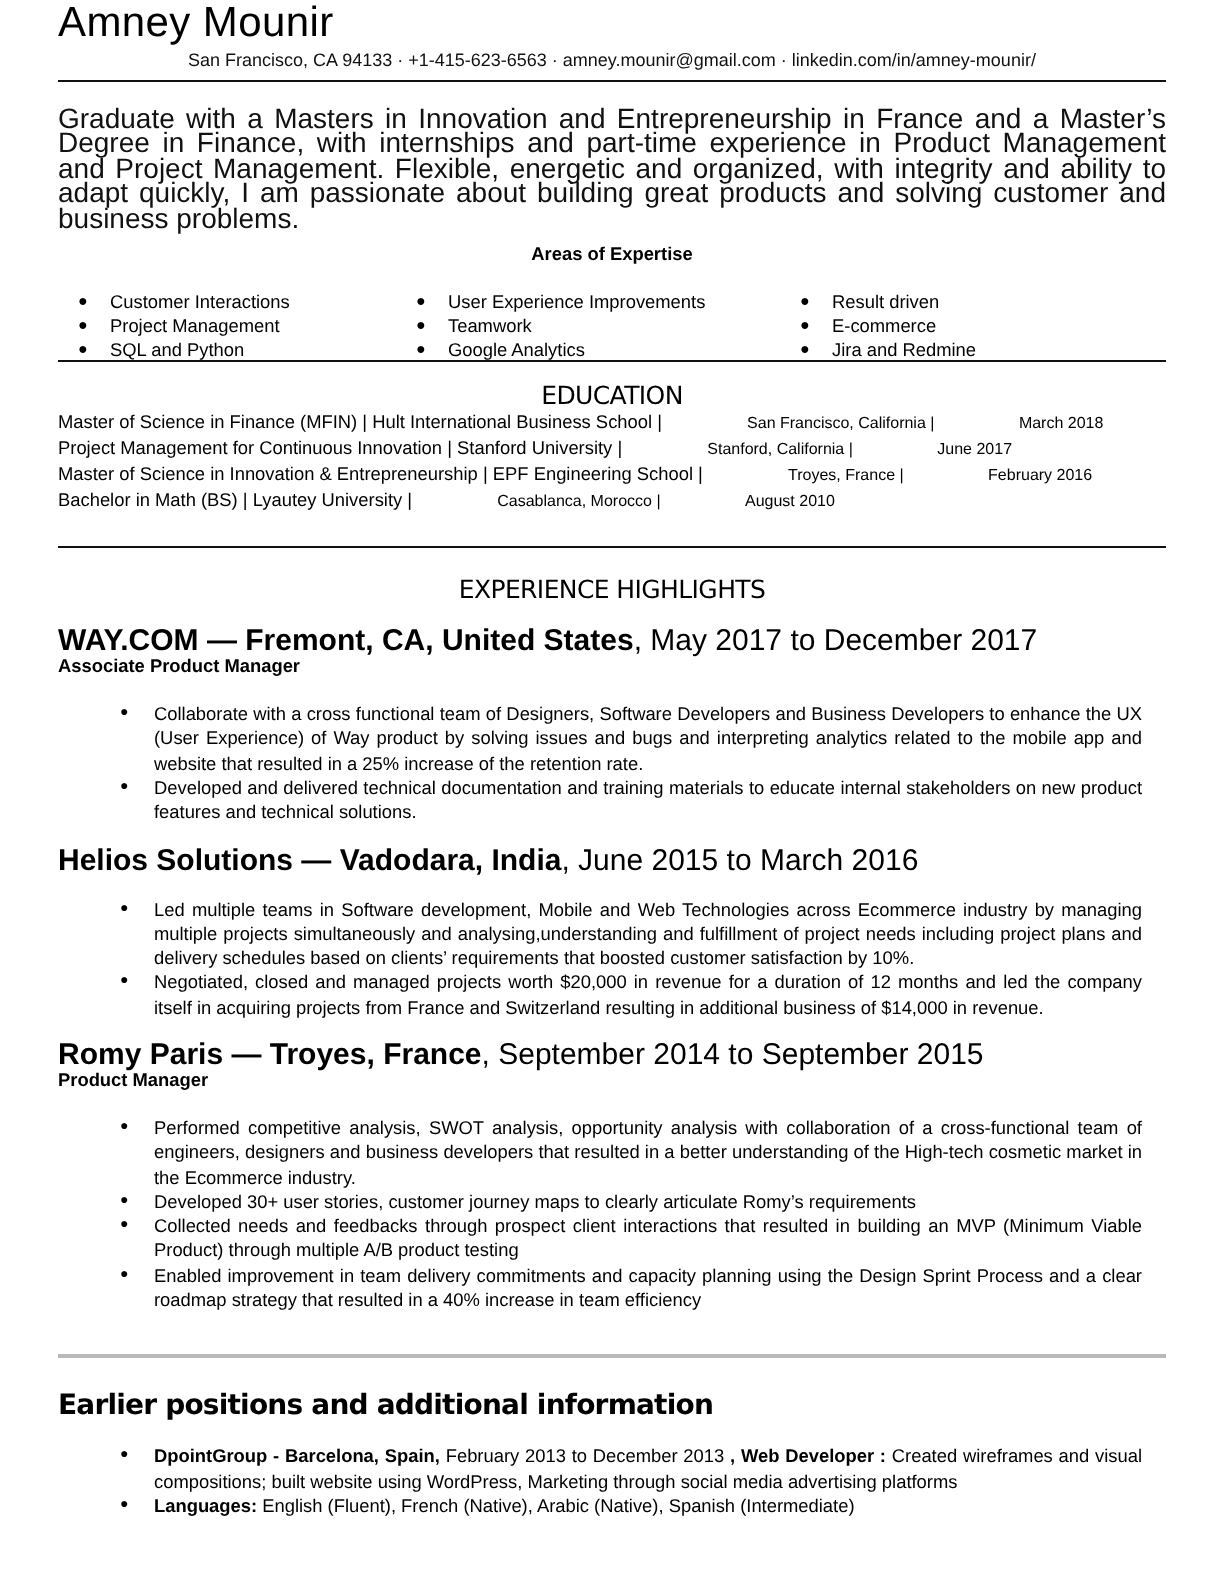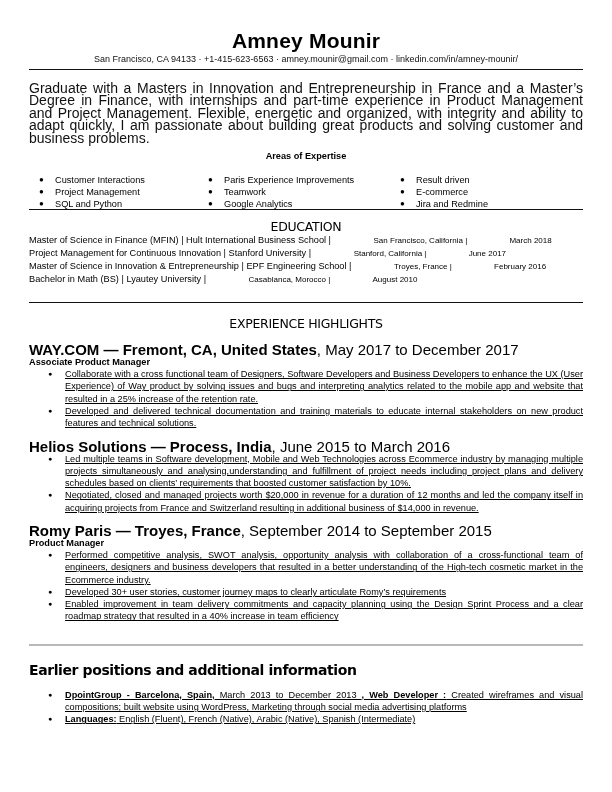--- a/index.html
+++ b/index.html
@@ -2,22 +2,22 @@
 <html><head>
 <meta charset="utf-8">
 <style>
   html, body { margin: 0; padding: 0; background: #ffffff; }
   body {
     width: 612px; height: 792px; position: relative; overflow: hidden;
     font-family: "Liberation Sans", sans-serif; color: #000;
   }
   .page { position: absolute; left: 29px; top: 0; width: 554px; }
   .name {
-    text-align: center; font-weight: bold; font-size: 21px;
-    margin-top: 29px; line-height: 24px; letter-spacing: 0.2px;
+    text-align: left; font-weight: normal; font-size: 21px;
+    line-height: 24px; letter-spacing: 0.2px;
   }
   .contact {
     text-align: center; font-size: 9px; line-height: 11px; margin-top: 1px;
     color: #111;
   }
   .rule { border: none; margin: 0; }
   .rule.dark { border-top: 1.6px solid #111; }
   .rule.light { border-top: 2px solid #b9b9b9; }
   .summary {
     font-size: 14px; line-height: 12.4px; text-align: justify; margin-top: 12px;
@@ -37,21 +37,21 @@
   .section-title {
     text-align: center; font-weight: normal; font-size: 12.5px; line-height: 15px;
     font-family: "DejaVu Sans", sans-serif; letter-spacing: -0.3px;
   }
   .edu-line { font-size: 9.2px; line-height: 12px; white-space: nowrap; }
   .edu-line .small { font-size: 8px; margin-left: 40px; }
   .job { margin-top: 0; }
   .job-head { font-size: 15px; line-height: 12px; }
   .job-head b, .job-role { font-weight: bold; }
   .job-role { font-size: 9.2px; line-height: 12px; }
-  ul.bullets { list-style: none; margin: 0; padding: 0; text-decoration: underline; }
+  ul.bullets { list-style: none; margin: 12px; padding: 0; }
   ul.bullets li {
     position: relative; padding-left: 36px; font-size: 9.2px; line-height: 12.3px;
     text-align: justify;
   }
   ul.bullets li::before {
     content: "\25CF"; position: absolute; left: 19px; top: 0; font-size: 7px;
   }
   .earlier-title {
     font-weight: bold; font-size: 14px; line-height: 17px;
     font-family: "DejaVu Sans", sans-serif; letter-spacing: -0.4px;
@@ -69,21 +69,21 @@
   <div class="summary">Graduate with a Masters in Innovation and Entrepreneurship in France and a Master’s Degree in Finance, with internships and part-time experience in Product Management and Project Management. Flexible, energetic and organized, with integrity and ability to adapt quickly, I am passionate about building great products and solving customer and business problems.</div>
 
   <div class="aoe-title">Areas of Expertise</div>
   <div class="aoe-grid">
     <div class="aoe-col c1">
       <div class="aoe-item"><span class="bullet">●</span><span>Customer Interactions</span></div>
       <div class="aoe-item"><span class="bullet">●</span><span>Project Management</span></div>
       <div class="aoe-item"><span class="bullet">●</span><span>SQL and Python</span></div>
     </div>
     <div class="aoe-col c2">
-      <div class="aoe-item"><span class="bullet">●</span><span>Paris Experience Improvements</span></div>
+      <div class="aoe-item"><span class="bullet">●</span><span>User Experience Improvements</span></div>
       <div class="aoe-item"><span class="bullet">●</span><span>Teamwork</span></div>
       <div class="aoe-item"><span class="bullet">●</span><span>Google Analytics</span></div>
     </div>
     <div class="aoe-col c3">
       <div class="aoe-item"><span class="bullet">●</span><span>Result driven</span></div>
       <div class="aoe-item"><span class="bullet">●</span><span>E-commerce</span></div>
       <div class="aoe-item"><span class="bullet">●</span><span>Jira and Redmine</span></div>
     </div>
   </div>
 
@@ -102,37 +102,38 @@
   <div id="jobs" style="margin-top:13px;">
       <div class="job">
         <div class="job-head"><b>WAY.COM — Fremont, CA, United States</b><span>, May 2017 to December 2017</span></div>
         <div class="job-role">Associate Product Manager</div>
         <ul class="bullets">
           <li>Collaborate with a cross functional team of Designers, Software Developers and Business Developers to enhance the UX (User Experience) of Way product by solving issues and bugs and interpreting analytics related to the mobile app and website that resulted in a 25% increase of the retention rate.</li>
           <li>Developed and delivered technical documentation and training materials to educate internal stakeholders on new product features and technical solutions.</li>
         </ul>
       </div>
       <div class="job" style="margin-top: 11px;">
-        <div class="job-head"><b>Helios Solutions — Process, India</b><span>, June 2015 to March 2016</span></div>
+        <div class="job-head"><b>Helios Solutions — Vadodara, India</b><span>, June 2015 to March 2016</span></div>
         <ul class="bullets">
           <li>Led multiple teams in Software development, Mobile and Web Technologies across Ecommerce industry by managing multiple projects simultaneously and analysing,understanding and fulfillment of project needs including project plans and delivery schedules based on clients’ requirements that boosted customer satisfaction by 10%.</li>
           <li>Negotiated, closed and managed projects worth $20,000 in revenue for a duration of 12 months and led the company itself in acquiring projects from France and Switzerland resulting in additional business of $14,000 in revenue.</li>
         </ul>
       </div>
       <div class="job" style="margin-top: 11px;">
         <div class="job-head"><b>Romy Paris — Troyes, France</b><span>, September 2014 to September 2015</span></div>
         <div class="job-role">Product Manager</div>
         <ul class="bullets">
           <li>Performed competitive analysis, SWOT analysis, opportunity analysis with collaboration of a cross-functional team of engineers, designers and business developers that resulted in a better understanding of the High-tech cosmetic market in the Ecommerce industry.</li>
           <li>Developed 30+ user stories, customer journey maps to clearly articulate Romy’s requirements</li>
+          <li>Collected needs and feedbacks through prospect client interactions that resulted in building an MVP (Minimum Viable Product) through multiple A/B product testing</li>
           <li>Enabled improvement in team delivery commitments and capacity planning using the Design Sprint Process and a clear roadmap strategy that resulted in a 40% increase in team efficiency</li>
         </ul>
       </div>
     </div>
 
   <hr class="rule light" style="margin-top:21px;">
   <div class="earlier-title" style="margin-top:16px;">Earlier positions and additional information</div>
   <ul class="bullets" id="earlier-list" style="margin-top:10px;">
-      <li><b>DpointGroup - Barcelona, Spain,</b><span> March 2013 to December 2013 </span><b>, Web Developer :</b><span> Created wireframes and visual compositions; built website using WordPress, Marketing through social media advertising platforms</span></li>
+      <li><b>DpointGroup - Barcelona, Spain,</b><span> February 2013 to December 2013 </span><b>, Web Developer :</b><span> Created wireframes and visual compositions; built website using WordPress, Marketing through social media advertising platforms</span></li>
       <li><b>Languages:</b><span> English (Fluent), French (Native), Arabic (Native), Spanish (Intermediate)</span></li>
     </ul>
 
 </div>
 
 </body></html>

